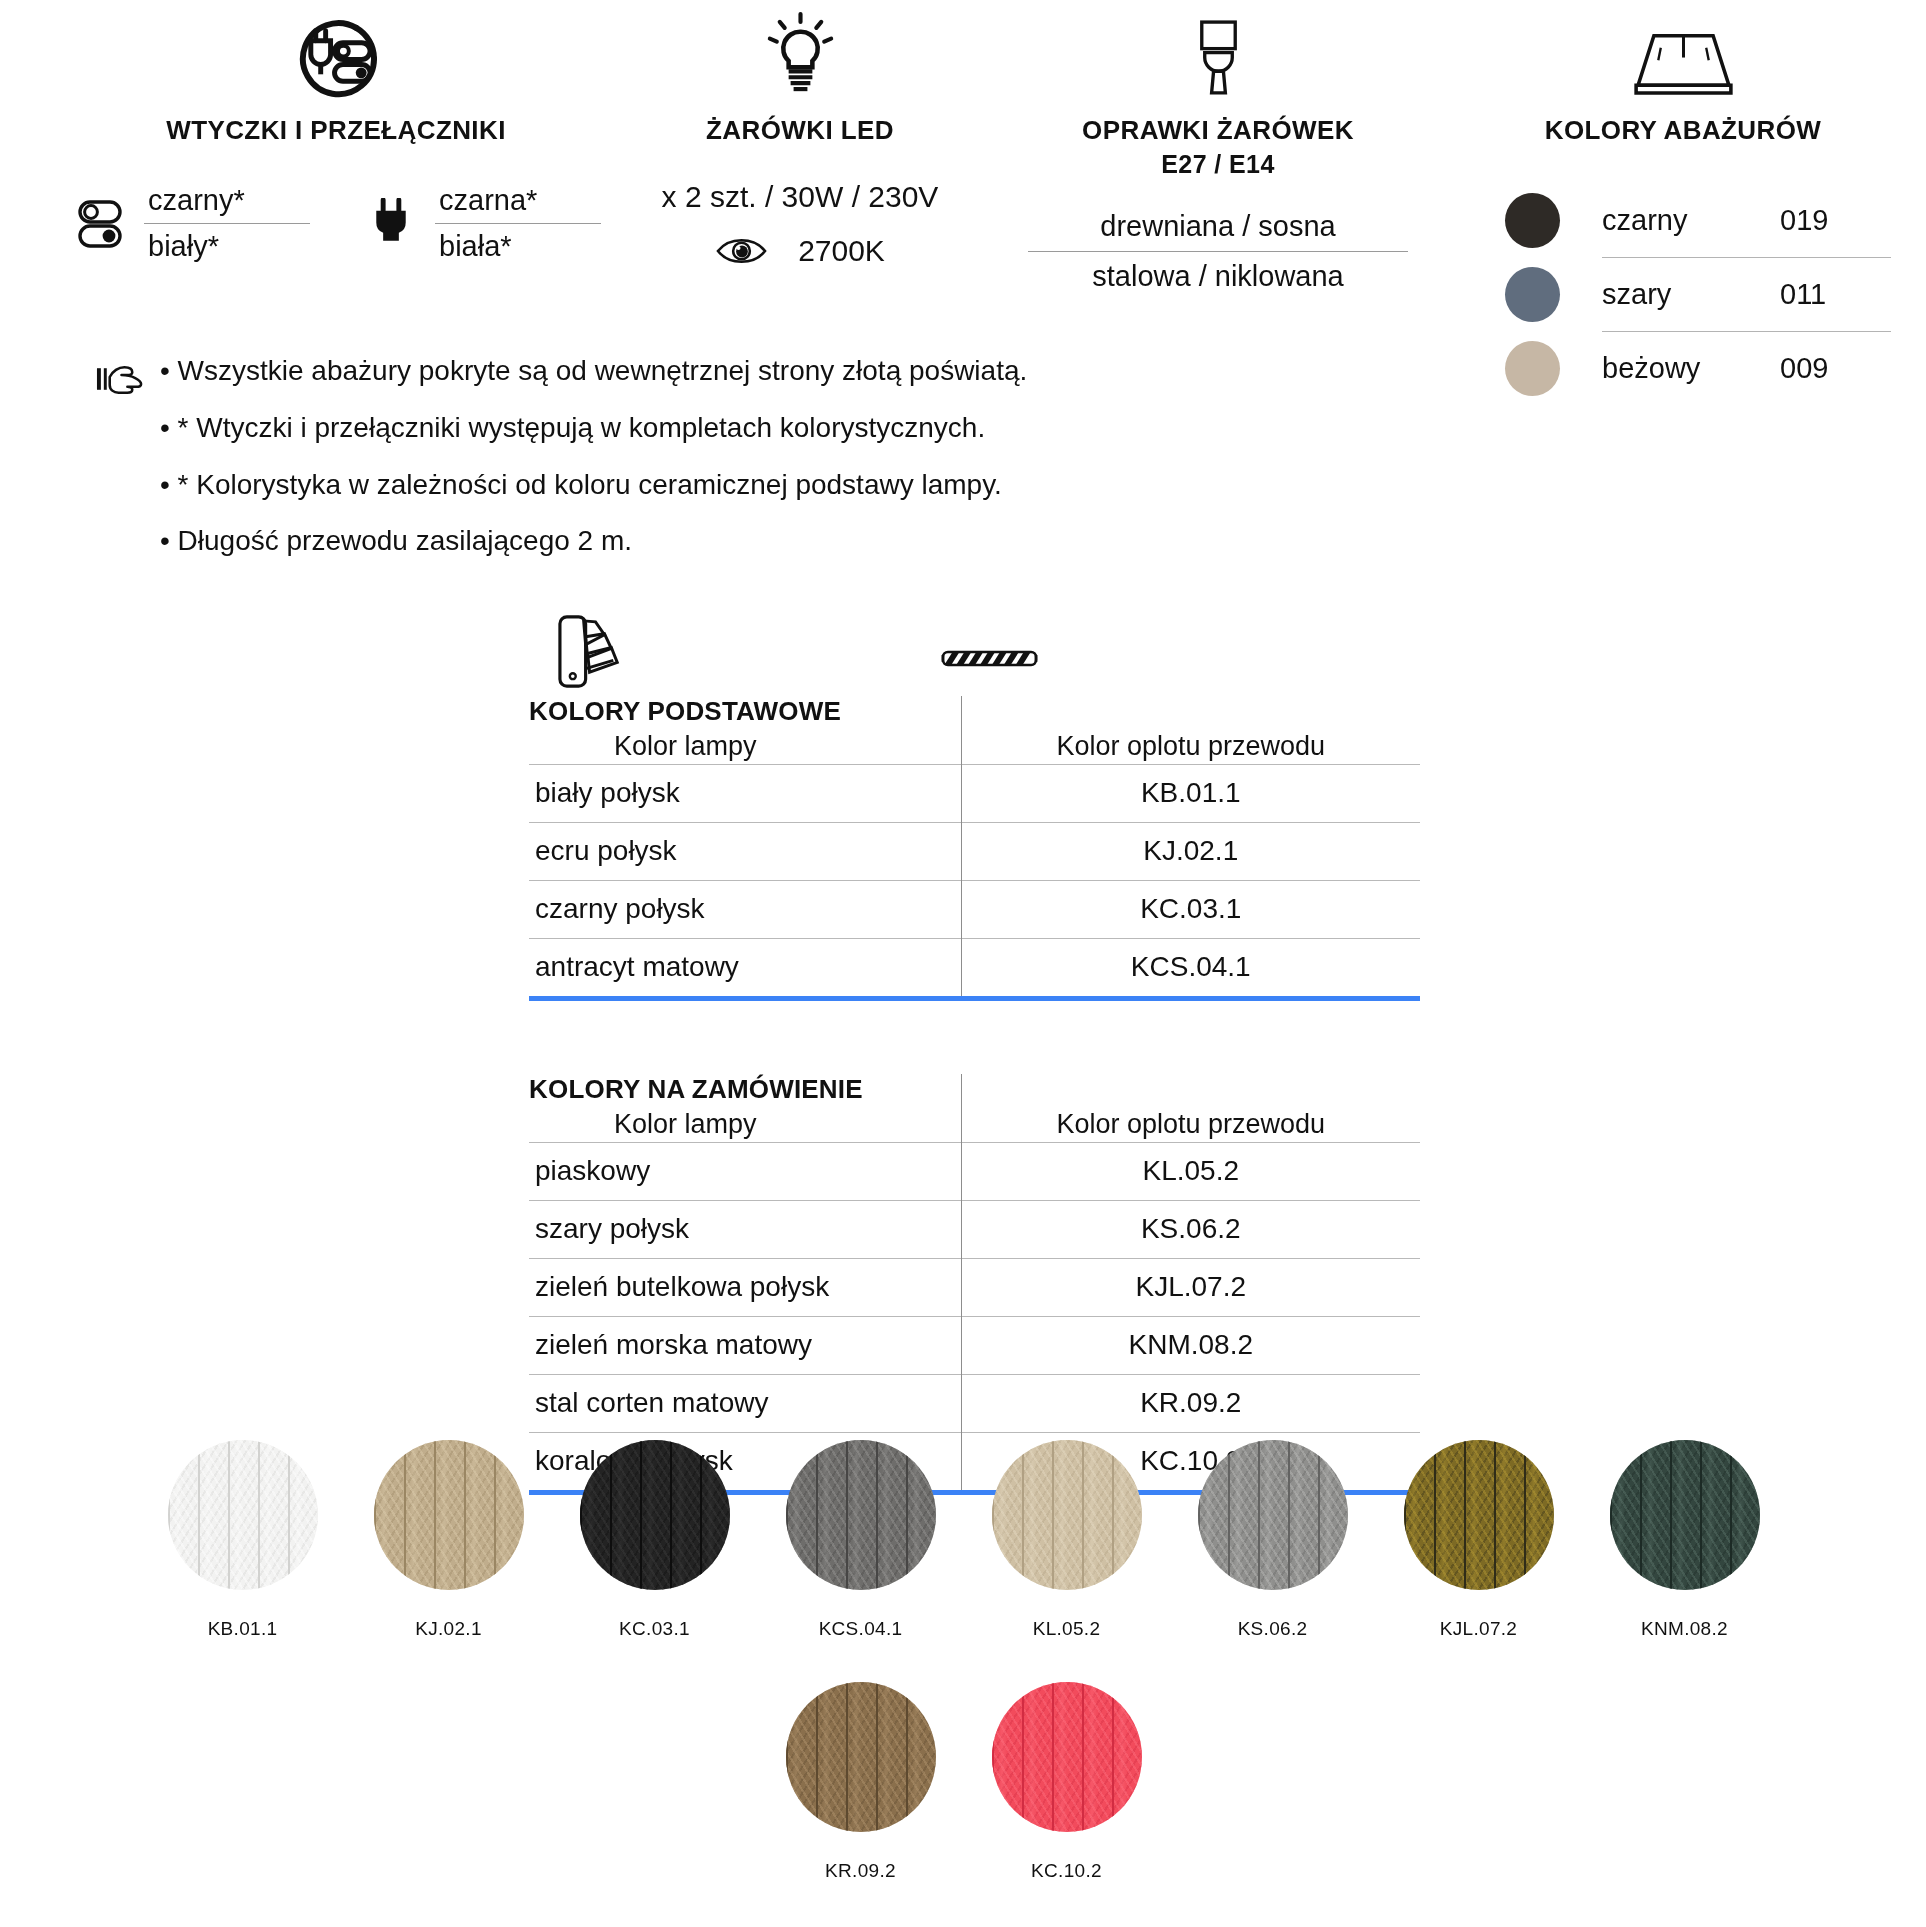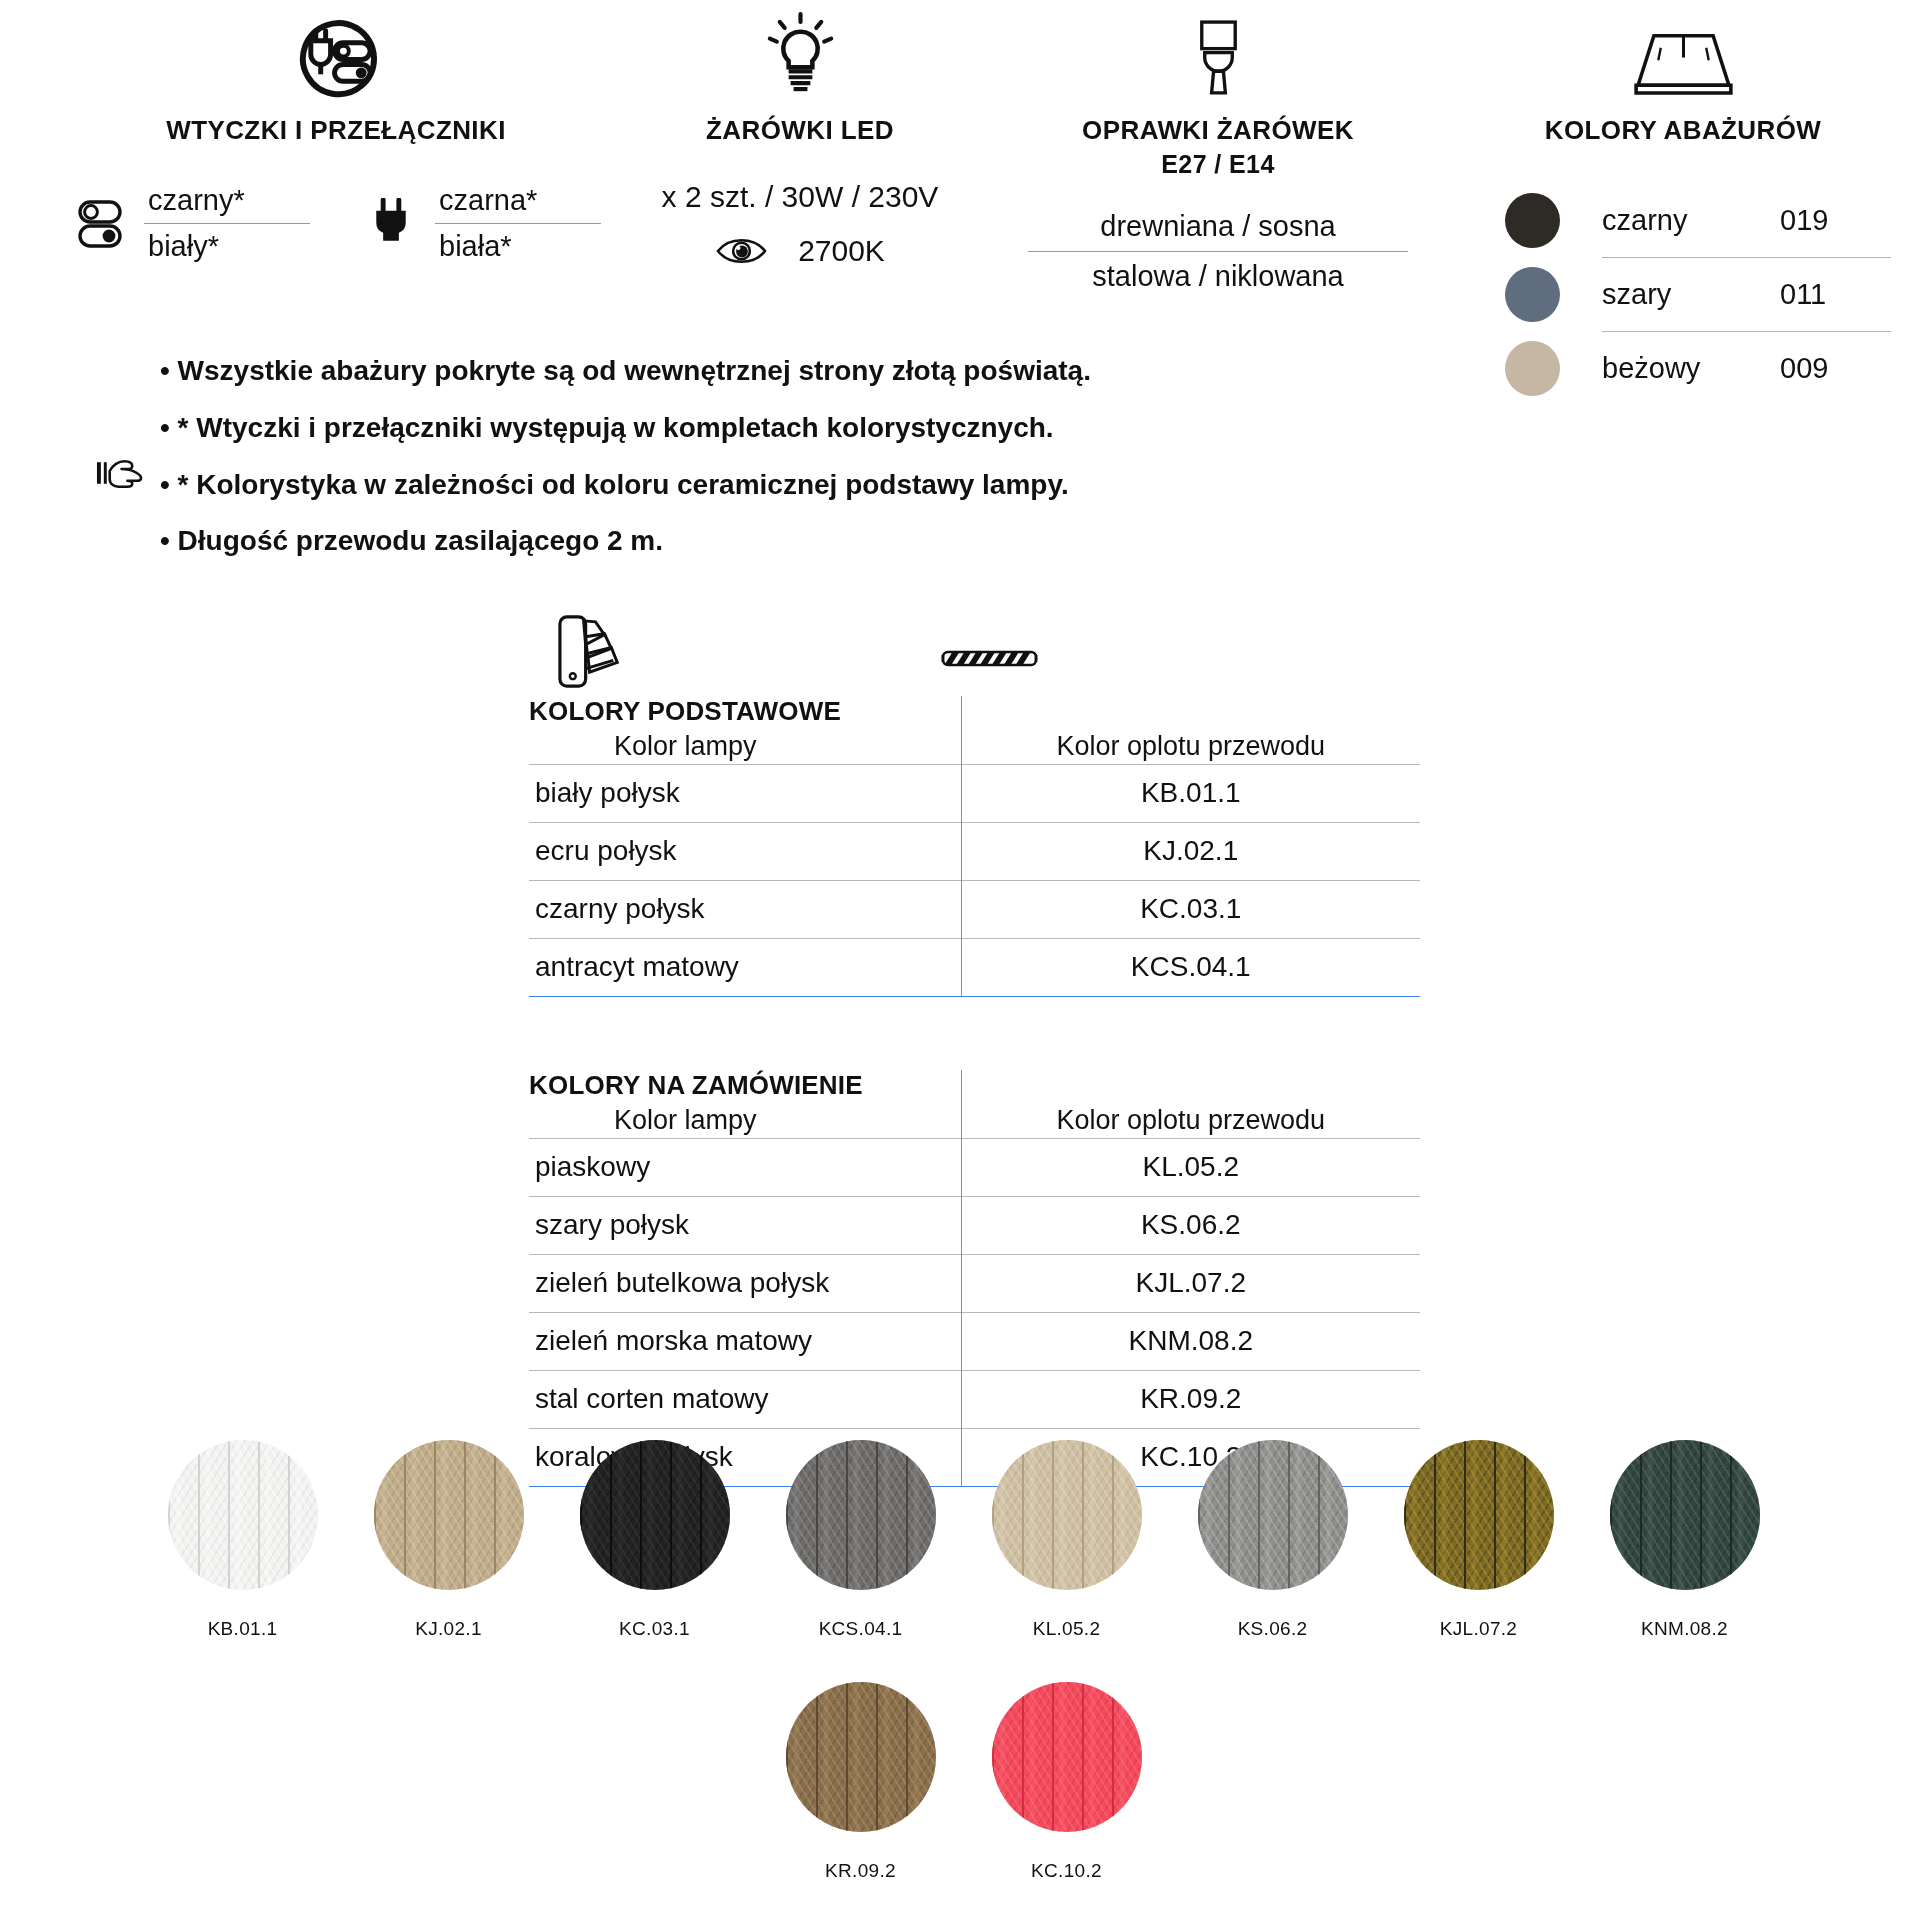--- a/index.html
+++ b/index.html
@@ -57,21 +57,21 @@
   .col-shades { left: 1475px; width: 416px; }
   .shade-list { margin-top: 38px; padding-left: 30px; }
   .shade-row { display: flex; align-items: center; height: 73px; }
   .shade-dot { width: 55px; height: 55px; border-radius: 50%; flex: 0 0 55px; }
   .shade-name { font-size: 29px; margin-left: 42px; width: 178px; }
   .shade-code { font-size: 29px; }
   .shade-sep { height: 1px; background: #b4b4b4; margin-left: 97px; }
 
   
   .notes { position: absolute; left: 95px; top: 356px; width: 1040px; }
-  .notes-head { display: flex; align-items: center; font-weight: bold; }
+  .notes-head { display: flex; align-items: flex-start; }
   .hand { width: 65px; flex: 0 0 65px; padding-top: 6px; }
   .notes-list { flex: 1; }
   .note { font-size: 28px; line-height: 1.1; padding: 0 0 26px 0; white-space: nowrap; }
 
   
   .tables { position: absolute; left: 529px; top: 609px; width: 891px; }
 
   .tbl-icons { position: relative; height: 87px; }
   .fan-icon { position: absolute; left: 25px; top: 0; }
   .cable-icon { position: absolute; left: 411px; top: 34px; }
@@ -81,21 +81,21 @@
   .tbl col.c2 { width: 459px; }
 
   .tbl .hdr-group td { padding: 0 0 2px 0; vertical-align: bottom; }
   .grp-title { font-weight: bold; font-size: 26px; letter-spacing: 0.2px; white-space: nowrap; }
   .sub-head { font-size: 27px; padding-top: 4px; }
   .sub-head.left { padding-left: 85px; }
   .sub-head.right { text-align: center; }
 
   .tbl td { font-size: 28px; }
   .tbl tbody td { padding: 12px 0 13px 0; border-top: 1px solid #b9b9b9; }
-  .tbl tbody tr:last-child td { border-bottom: 1px solid #3b82f6; margin-top: 38px; }
+  .tbl tbody tr:last-child td { border-bottom: 5px solid #3b82f6; margin-top: 38px; }
   .cell-left { padding-left: 6px !important; }
   .cell-right { text-align: center; }
   .vdiv { border-left: 1px solid #8d8d8d; }
 
   .tbl-gap { height: 73px; }
 
   
   .swatches { position: absolute; left: 0; top: 1440px; width: 1927px; }
   .sw-row { display: flex; justify-content: center; }
   .sw-row.r2 { margin-top: 42px; }

